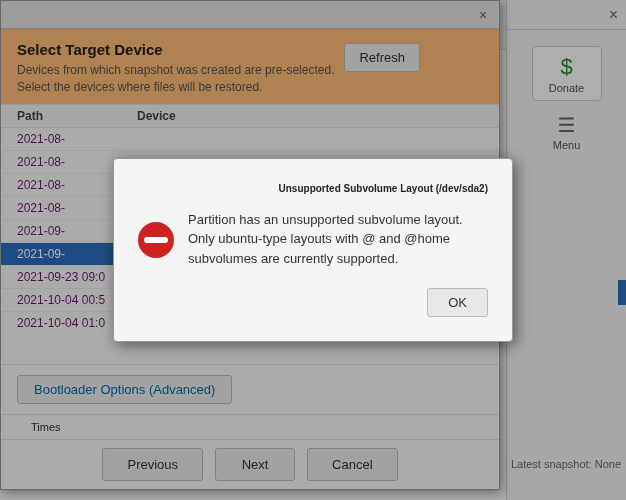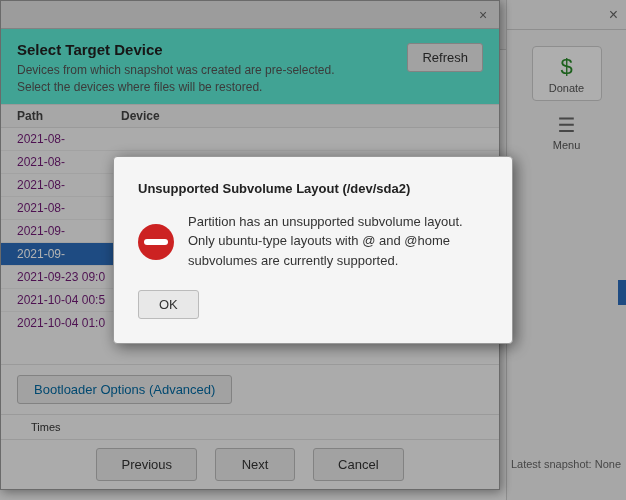--- a/index.html
+++ b/index.html
@@ -116,25 +116,24 @@
       align-items: center;
       justify-content: center;
       font-size: 14px;
       color: #666;
       cursor: pointer;
     }
 
     
     .select-target-section {
       padding: 12px 16px 8px;
-      background: #5eead4;
+      background: #fdba74;
       border-bottom: 1px solid #ddd;
       display: flex;
       align-items: flex-start;
-      justify-content: space-between;
     }
 
     .select-target-text h2 {
       font-size: 15px;
       font-weight: bold;
       color: #222;
       margin-bottom: 4px;
     }
 
     .select-target-text p {
@@ -160,21 +159,21 @@
     .table-header {
       display: flex;
       padding: 4px 16px;
       background: #f0f0f0;
       border-bottom: 1px solid #ddd;
       font-size: 12px;
       font-weight: bold;
       color: #444;
     }
 
-    .col-path { width: 104px; }
+    .col-path { width: 120px; }
     .col-device { flex: 1; }
 
     
     .table-body {
       overflow-y: auto;
       height: 200px;
     }
 
     .table-row {
       display: flex;
@@ -218,21 +217,21 @@
       color: #333;
       border-top: 1px solid #ddd;
       display: flex;
       align-items: center;
       gap: 6px;
     }
 
     .nav-row {
       display: flex;
       justify-content: center;
-      gap: 18px;
+      gap: 12px;
       padding: 8px 16px;
       border-top: 1px solid #ddd;
     }
 
     .nav-btn {
       background: #e8e8e8;
       border: 1px solid #bbb;
       border-radius: 3px;
       padding: 8px 24px;
       font-size: 13px;
@@ -256,25 +255,25 @@
     .error-dialog {
       background: #f5f5f5;
       border: 1px solid #999;
       border-radius: 4px;
       box-shadow: 3px 3px 15px rgba(0,0,0,0.5);
       width: 400px;
       padding: 24px;
     }
 
     .error-dialog-title {
-      font-size: 13px;
+      font-size: 10px;
       font-weight: bold;
       color: #222;
       margin-bottom: 16px;
-      text-align: left;
+      text-align: right;
     }
 
     .error-dialog-body {
       display: flex;
       align-items: center;
       gap: 14px;
       margin-bottom: 20px;
     }
 
     .error-icon {
@@ -292,21 +291,21 @@
     }
 
     .error-dialog-text {
       font-size: 13px;
       color: #333;
       line-height: 1.5;
     }
 
     .error-dialog-footer {
       display: flex;
-      justify-content: flex-start;
+      justify-content: flex-end;
     }
 
     .ok-btn {
       background: #e8e8e8;
       border: 1px solid #bbb;
       border-radius: 3px;
       padding: 6px 20px;
       font-size: 13px;
       cursor: pointer;
       color: #333;

